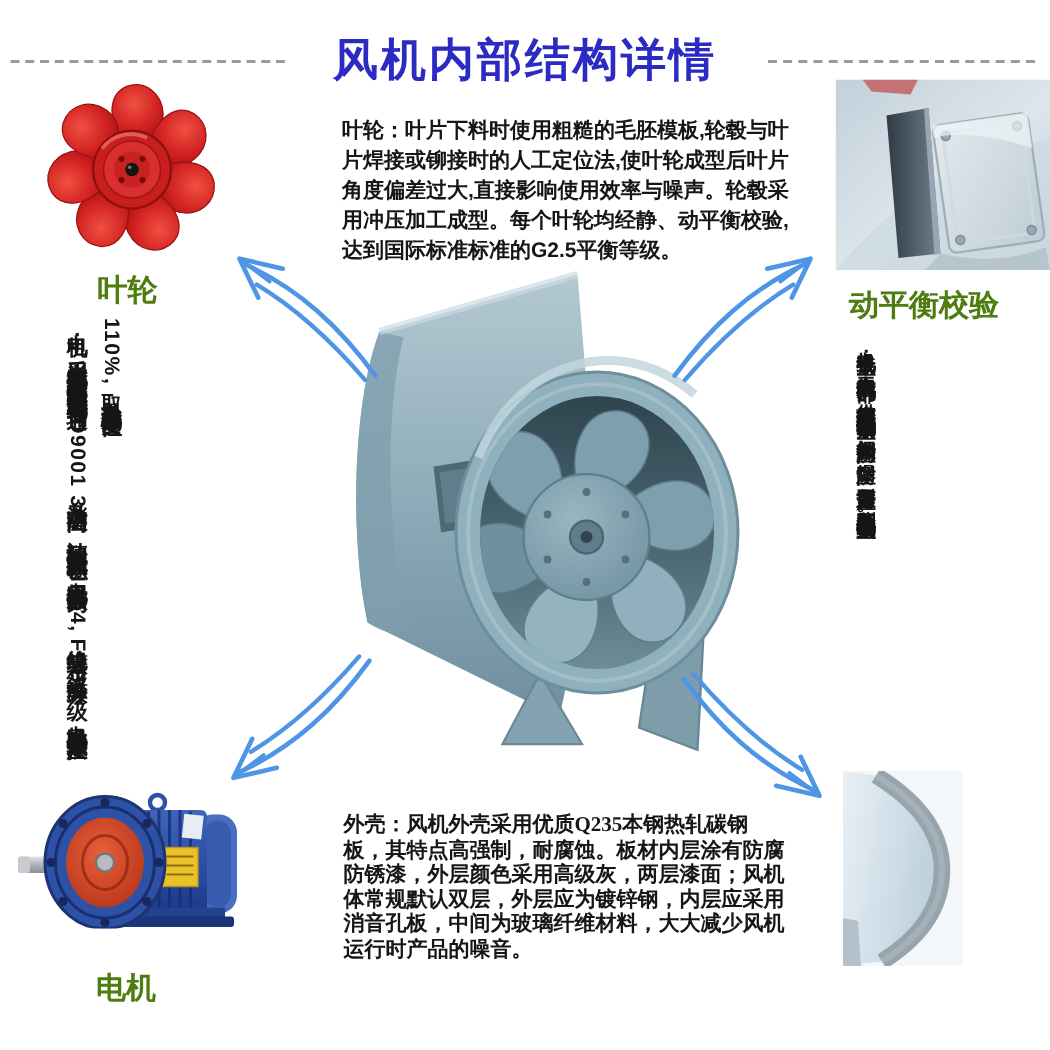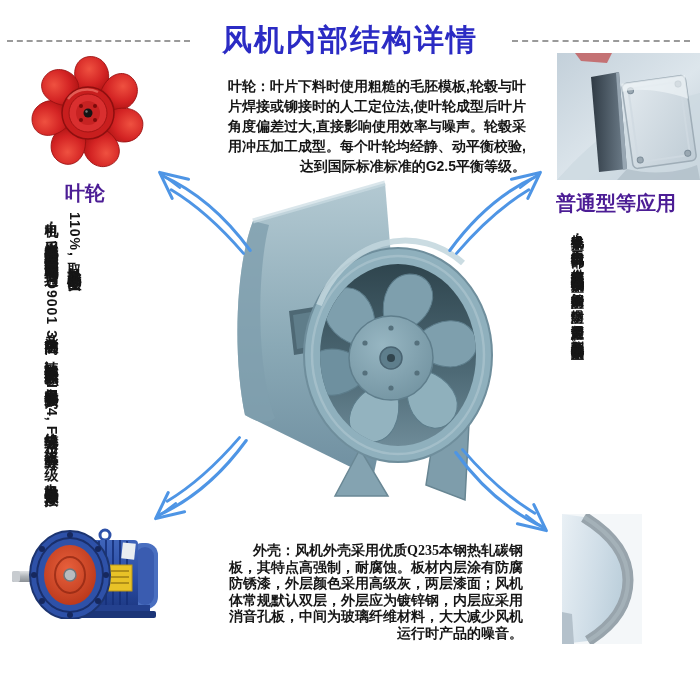--- a/index.html
+++ b/index.html
@@ -7,22 +7,22 @@
     position:relative;width:700px;height:700px;background:#ffffff;overflow:hidden;
     font-family:"Liberation Sans","DejaVu Sans",sans-serif;color:#111;padding-left:46px;
   }
   .abs{position:absolute;}
   .dash{border-top:2px dashed #9a9a9a;height:0;}
   #title{
     left:0;top:20px;width:700px;text-align:center;
     font-family:"Liberation Serif","DejaVu Serif",serif;
     font-size:30px;font-weight:700;letter-spacing:2px;color:#2b2bc4;
   }
-  .caption{font-size:20px;font-weight:700;color:#4c1d95;text-align:center;}
-  .para{font-size:14px;font-weight:700;line-height:20px;color:#161616;text-align:right;}
+  .caption{font-size:20px;font-weight:700;color:#4d7c0f;text-align:center;}
+  .para{font-size:14px;font-weight:700;line-height:20px;color:#161616;text-align:left;}
   .vtext{
     writing-mode:vertical-lr;-webkit-writing-mode:vertical-lr;text-orientation:mixed;
     font-size:14px;font-weight:700;color:#161616;
   }
   #motor-vtext{left:40px;top:212px;height:298px;line-height:23px;letter-spacing:1px;}
   #junction-vtext{left:566px;top:224px;height:264px;line-height:22px;font-size:13px;letter-spacing:0.5px;}
   #impeller-text{left:228px;top:76px;width:298px;}
   #casing-text{left:229px;top:543px;width:294px;line-height:16.5px;font-family:Liberation Serif, serif;}
   .arrow{position:absolute;width:106px;height:90px;}
   .flipx{transform:scaleX(-1);}
@@ -98,21 +98,21 @@
       <rect x="70" y="26" width="64" height="86" rx="5" fill="url(#boxG)" stroke="#9fadb7" stroke-width="1.5"></rect>
       <rect x="76" y="32" width="52" height="74" rx="4" fill="none" stroke="#cfdae1" stroke-width="2" opacity="0.8"></rect>
       <circle cx="78" cy="34" r="3" fill="#9aa8b2" stroke="#7c8c98"></circle>
       <circle cx="126" cy="34" r="3" fill="#9aa8b2" stroke="#7c8c98"></circle>
       <circle cx="78" cy="104" r="3" fill="#9aa8b2" stroke="#7c8c98"></circle>
       <circle cx="126" cy="104" r="3" fill="#9aa8b2" stroke="#7c8c98"></circle>
       <path d="M70,26 L134,26 L134,50 C110,38 86,32 70,34 Z" fill="#eef3f6" opacity="0.7"></path>
     </g>
     <path d="M70,116 C95,122 120,120 140,112 L143,127 L60,127 Z" fill="#a9b7c1" opacity="0.6"></path>
   </svg>
-  <div class="abs caption" style="left:550px;top:190px;width:132px;">普通型等应用</div>
+  <div class="abs caption" style="left:550px;top:190px;width:132px;">动平衡校验</div>
 
   <div class="abs vtext" id="motor-vtext">电机：采用生产电机生产设备和检查手续齐全的风机专用配套电机,均通过ISO9001及消防高温3C认证和防爆认证及能效标识。电机防护等级为IP54,绝缘等级F级,温升等级B级。电机功率储备系数应按110%取,提升风机使用的安全性。</div>
 
   <div class="abs vtext" id="junction-vtext">电机接线盒：由于电机位于风机内部，供应商应提供将接线引至风机外部的电机接线盒，并根据消防型、防爆型、普通型等应用，分别配备正确的接线盒类型。</div>
 
   <svg class="abs" style="left:223px;top:173px;" width="310" height="335" viewBox="0 0 310 335">
     <defs>
       <linearGradient id="bodyG" x1="0" y1="0" x2="0" y2="1">
         <stop offset="0%" stop-color="#b3c9d2"></stop>
           <stop offset="55%" stop-color="#8aa9b6"></stop>
@@ -258,20 +258,21 @@
       <circle cx="88" cy="74" r="3"></circle>
         <circle cx="60" cy="88" r="3"></circle>
         <circle cx="32" cy="74" r="3"></circle>
       <circle cx="24" cy="48" r="3"></circle>
         <circle cx="32" cy="22" r="3"></circle>
     </g>
     <ellipse cx="60" cy="48" rx="26" ry="30" fill="url(#flangeRedG)"></ellipse>
     <ellipse cx="60" cy="48" rx="15" ry="18" fill="none" stroke="#8c2410" stroke-width="2" opacity="0.7"></ellipse>
     <circle cx="60" cy="48" r="6" fill="#b8bcc0" stroke="#70757a" stroke-width="1.5"></circle>
   </svg>
+  <div class="abs caption" style="left:10px;top:645px;width:148px;">电机</div>
 
   <div class="abs para" id="casing-text">外壳：风机外壳采用优质Q235本钢热轧碳钢板，其特点高强制，耐腐蚀。板材内层涂有防腐防锈漆，外层颜色采用高级灰，两层漆面；风机体常规默认双层，外层应为镀锌钢，内层应采用消音孔板，中间为玻璃纤维材料，大大减少风机运行时产品的噪音。</div>
 
   <svg class="abs" style="left:562px;top:514px;" width="80" height="130" viewBox="0 0 80 130">
     <defs>
       <linearGradient id="caseG" x1="0" y1="0" x2="1" y2="0.3">
         <stop offset="0%" stop-color="#e9f0f5"></stop>
           <stop offset="60%" stop-color="#cfdde7"></stop>
           <stop offset="100%" stop-color="#bccfdb"></stop>
       </linearGradient>

